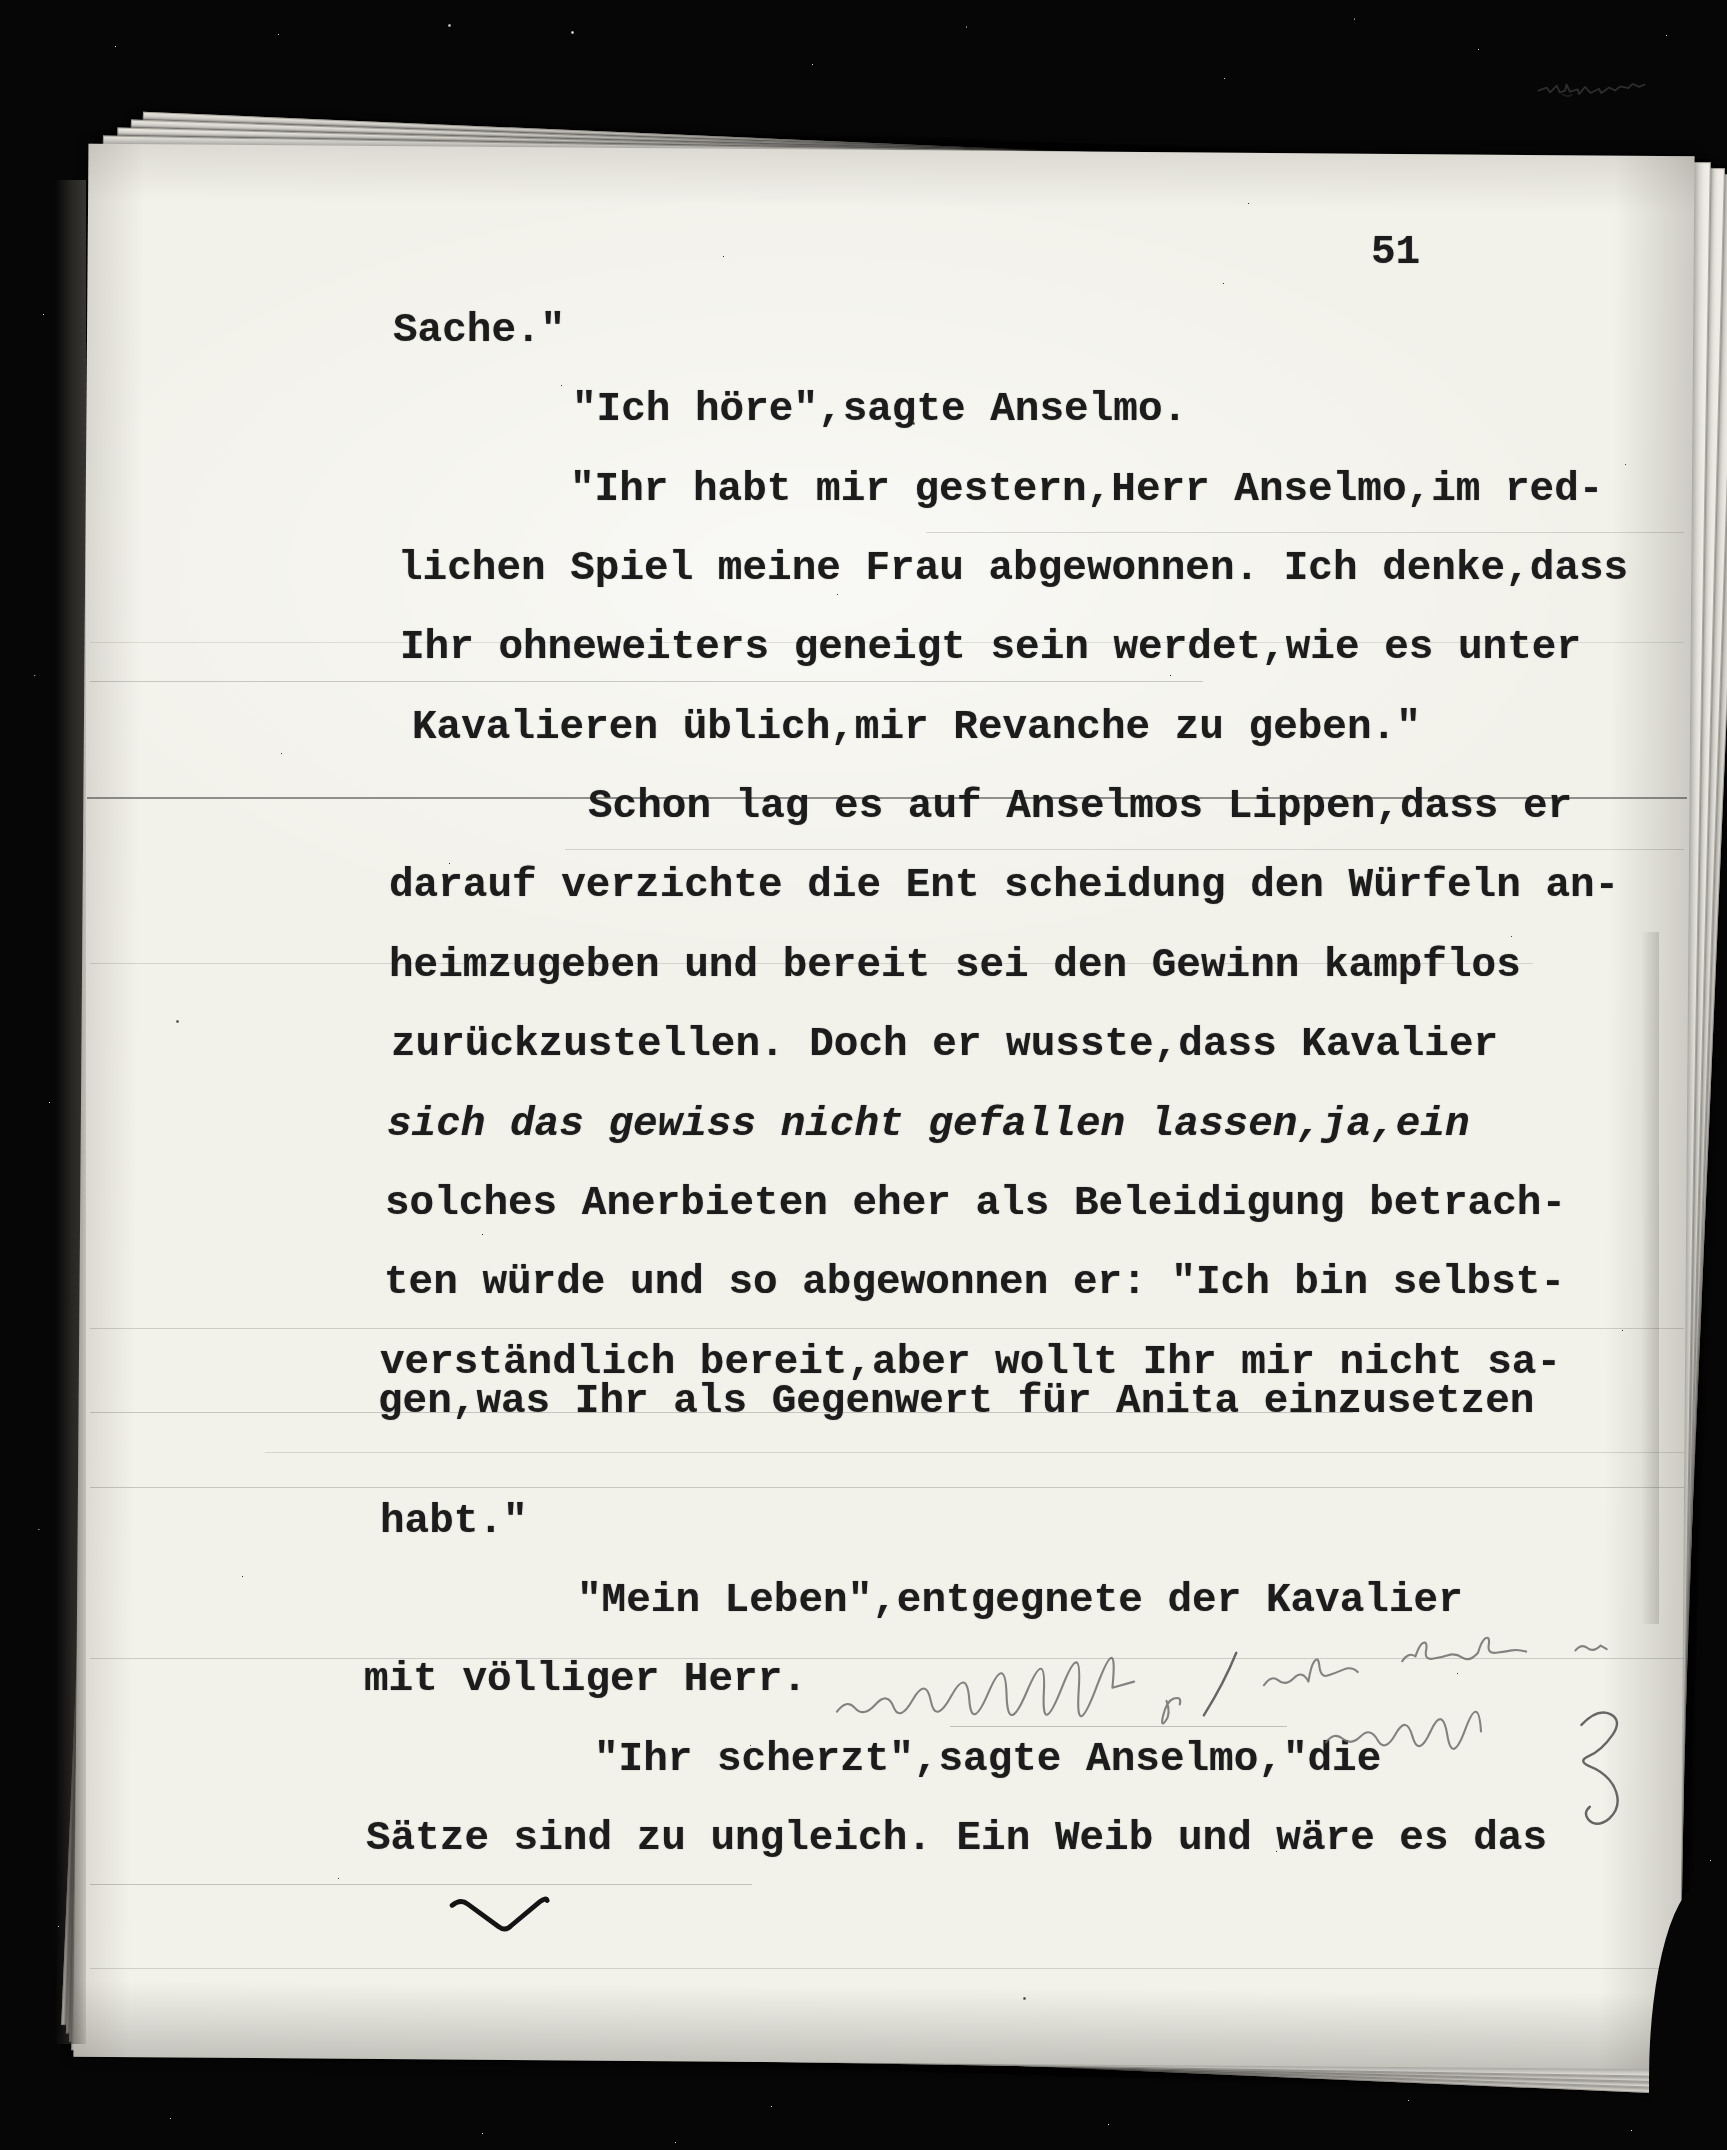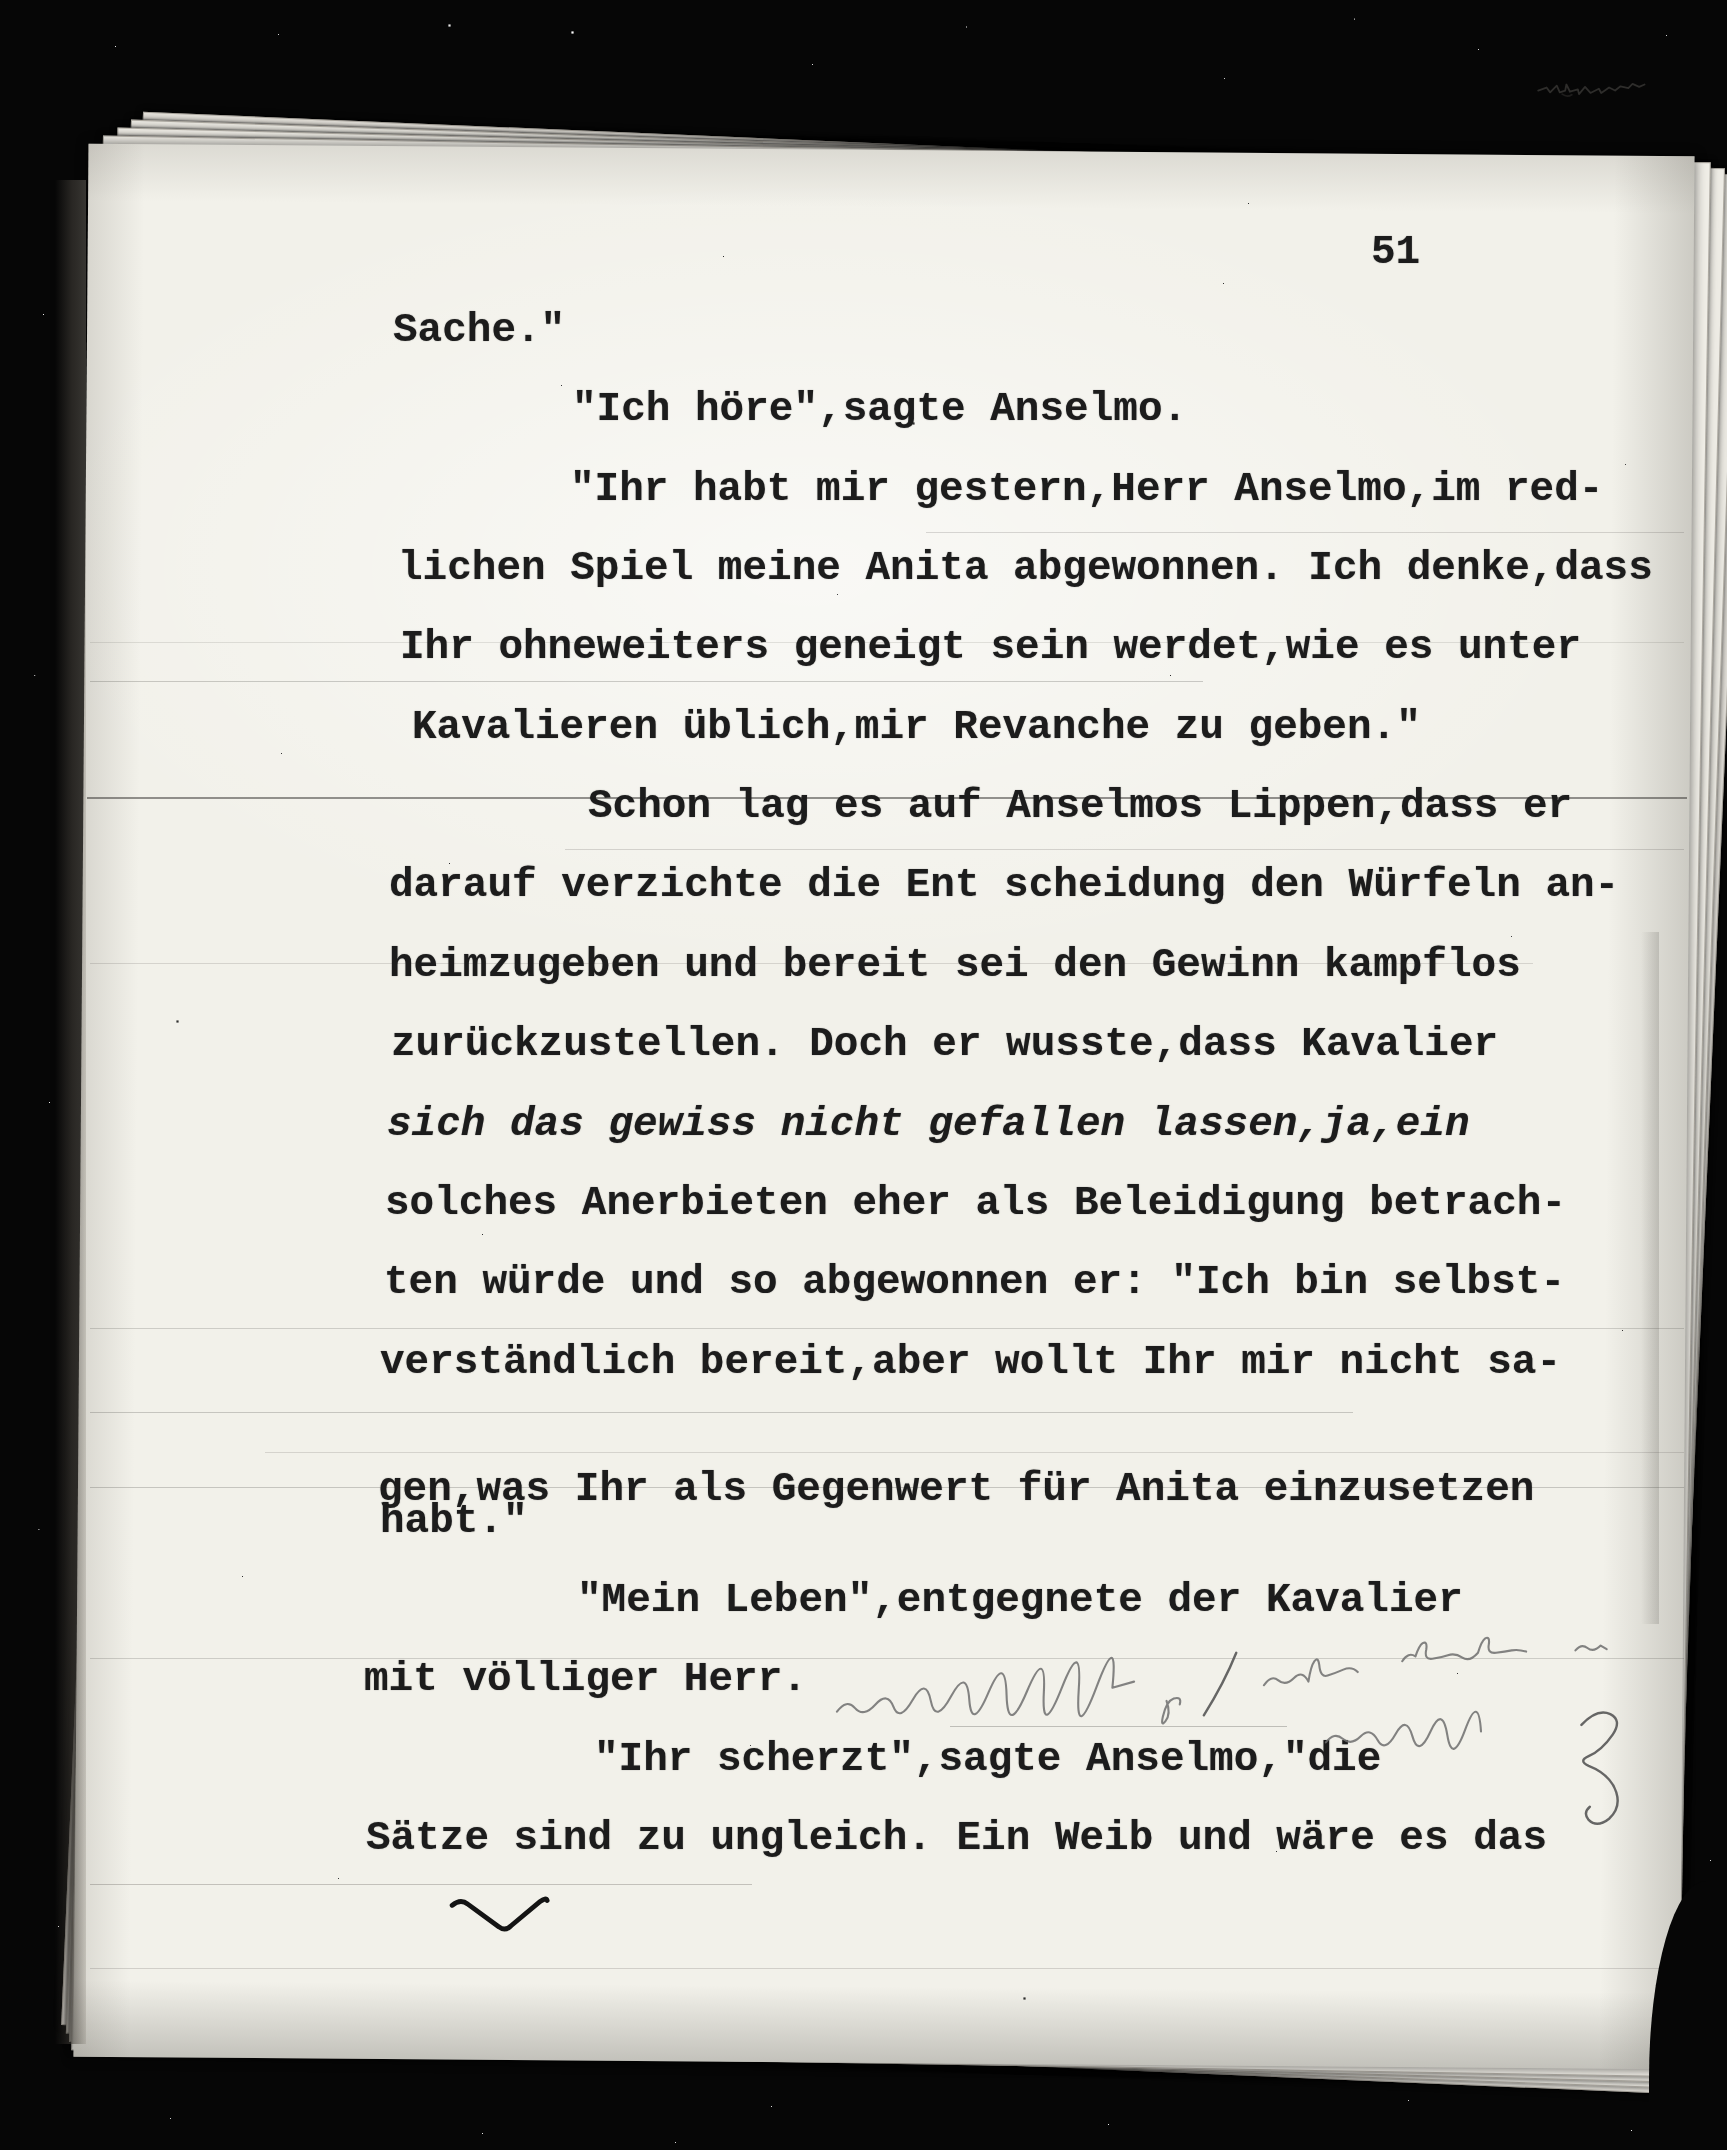--- a/index.html
+++ b/index.html
@@ -49,21 +49,21 @@
   .l5 {top:627px;left:376px;}
   .l6 {top:707px;left:388px;}
   .l7 {top:786px;left:564px;}
   .l8 {top:865px;left:365px;}
   .l9 {top:945px;left:365px;}
   .l10{top:1024px;left:367px;}
   .l11{top:1104px;left:363px;font-style:italic;}
   .l12{top:1183px;left:361px;}
   .l13{top:1262px;left:360px;}
   .l14{top:1342px;left:356px;}
-  .l15{top:1469px;left:354px;}
+  .l15{top:1381px;left:354px;}
   .l16{top:1501px;left:356px;}
   .l17{top:1580px;left:553px;}
   .l18{top:1659px;left:340px;}
   .l19{top:1739px;left:570px;}
   .l20{top:1818px;left:342px;}
 
   
   svg.hand{position:absolute;left:0;top:0;width:1727px;height:2151px;pointer-events:none;}
   .pencil{fill:none;stroke:#6e6e6e;stroke-width:3.5;stroke-linecap:round;stroke-linejoin:round;opacity:.85;}
   .pencil-dark{fill:none;stroke:#575757;stroke-width:4;stroke-linecap:round;stroke-linejoin:round;opacity:.9;}
@@ -126,21 +126,21 @@
     <div class="scanline" style="top:1968px;left:66px;width:1594px;opacity:.18;"></div>
   </div>
 
   <div class="speck speck-paper"></div>
 
   <div>
     <div class="page-number">51</div>
     <div class="tline l1">Sache."</div>
     <div class="tline l2">"Ich höre",sagte Anselmo.</div>
     <div class="tline l3">"Ihr habt mir gestern,Herr Anselmo,im red-</div>
-    <div class="tline l4">lichen Spiel meine Anita abgewonnen. Ich denke,dass</div>
+    <div class="tline l4">lichen Spiel meine Frau abgewonnen. Ich denke,dass</div>
     <div class="tline l5">Ihr ohneweiters geneigt sein werdet,wie es unter</div>
     <div class="tline l6">Kavalieren üblich,mir Revanche zu geben."</div>
     <div class="tline l7">Schon lag es auf Anselmos Lippen,dass er</div>
     <div class="tline l8">darauf verzichte die Ent scheidung den Würfeln an-</div>
     <div class="tline l9">heimzugeben und bereit sei den Gewinn kampflos</div>
     <div class="tline l10">zurückzustellen. Doch er wusste,dass Kavalier</div>
     <div class="tline l11">sich das gewiss nicht gefallen lassen,ja,ein</div>
     <div class="tline l12">solches Anerbieten eher als Beleidigung betrach-</div>
     <div class="tline l13">ten würde und so abgewonnen er: "Ich bin selbst-</div>
     <div class="tline l14">verständlich bereit,aber wollt Ihr mir nicht sa-</div>

